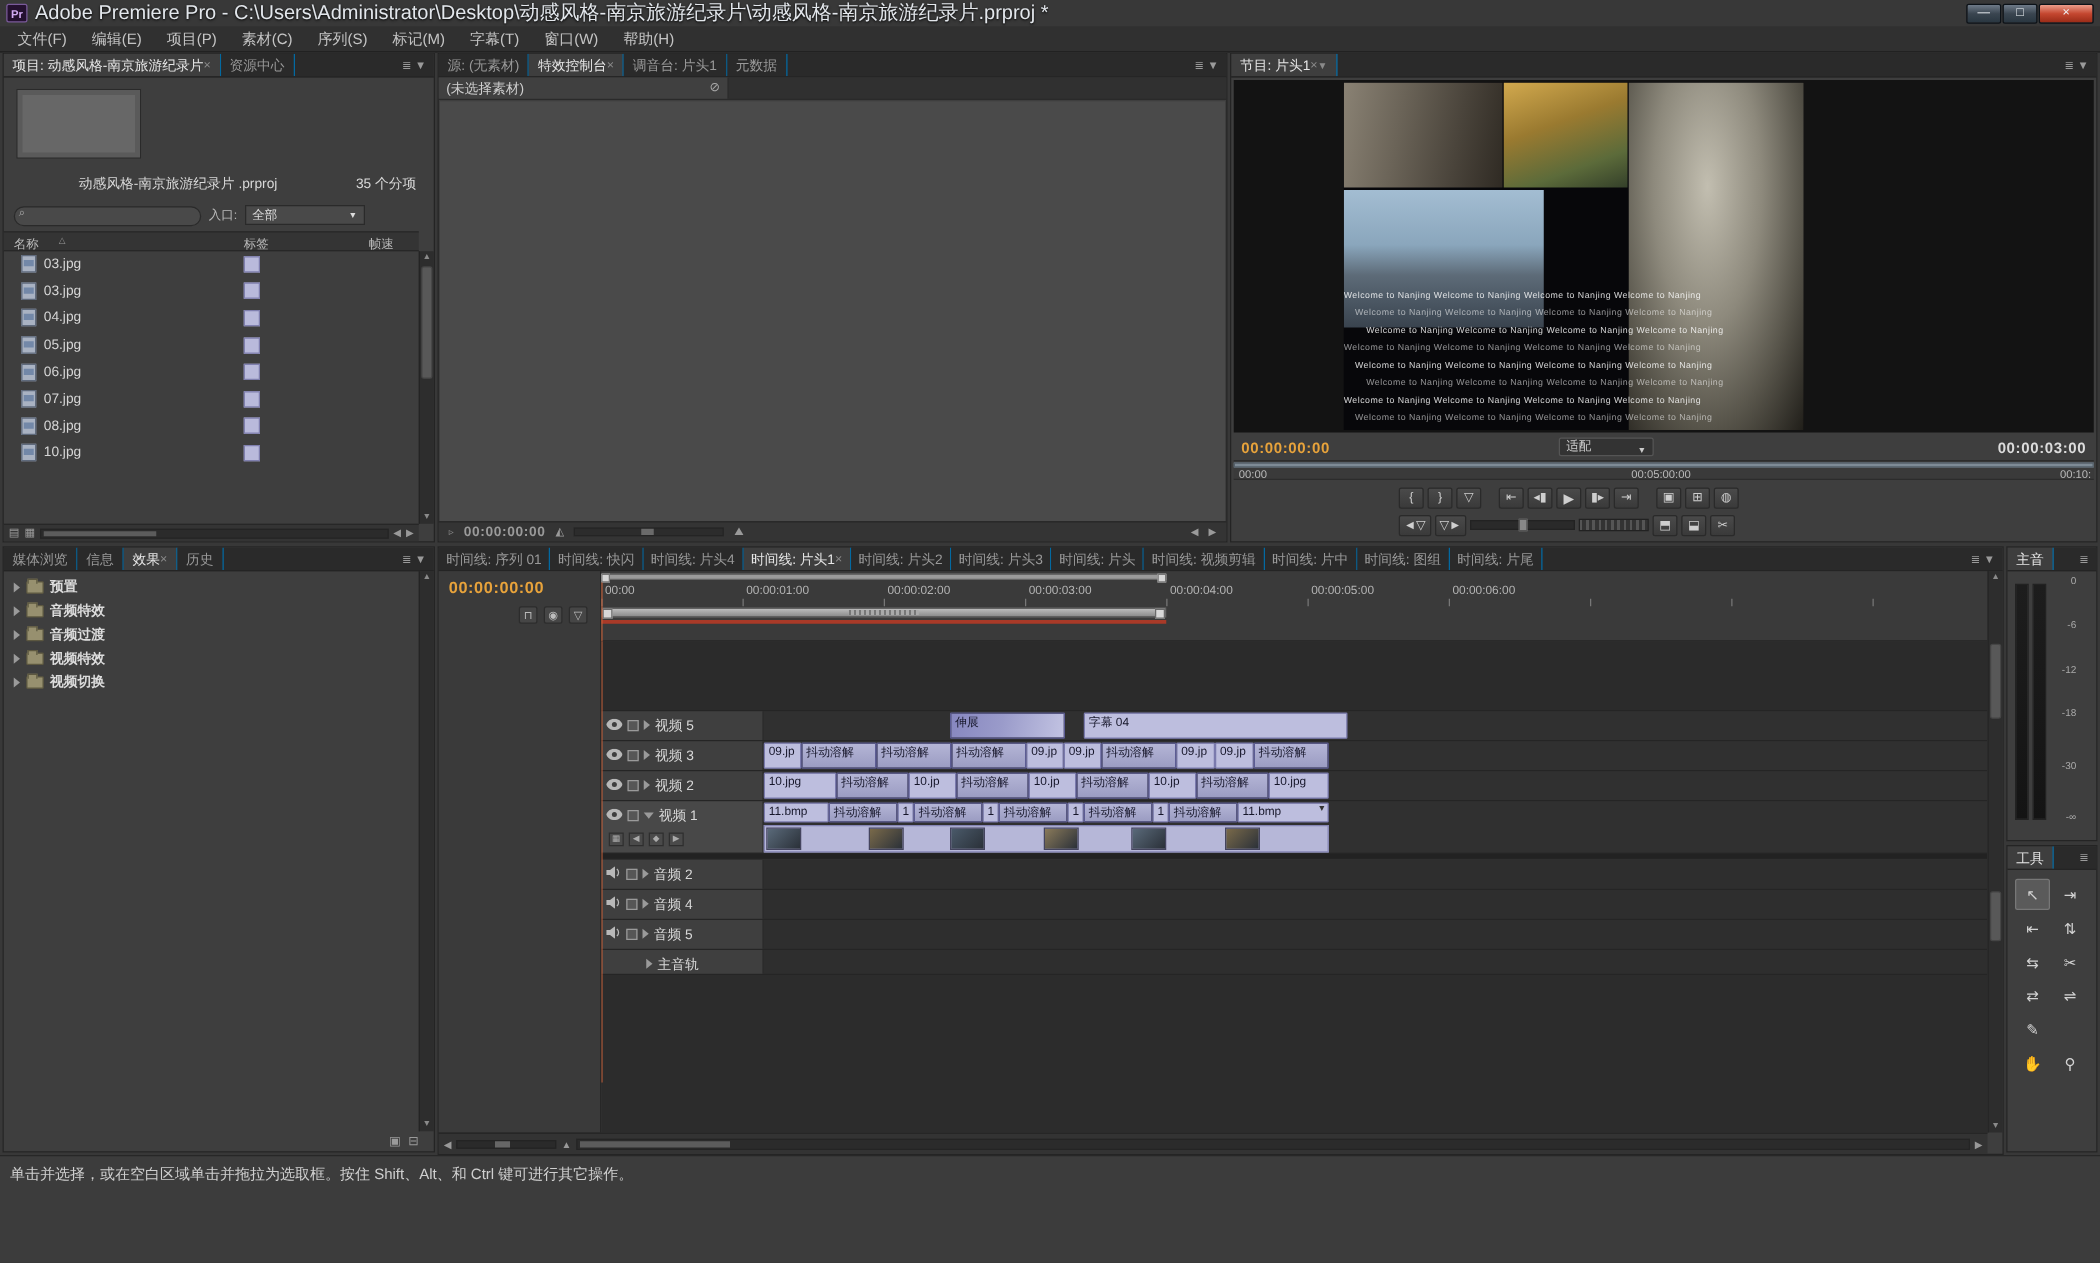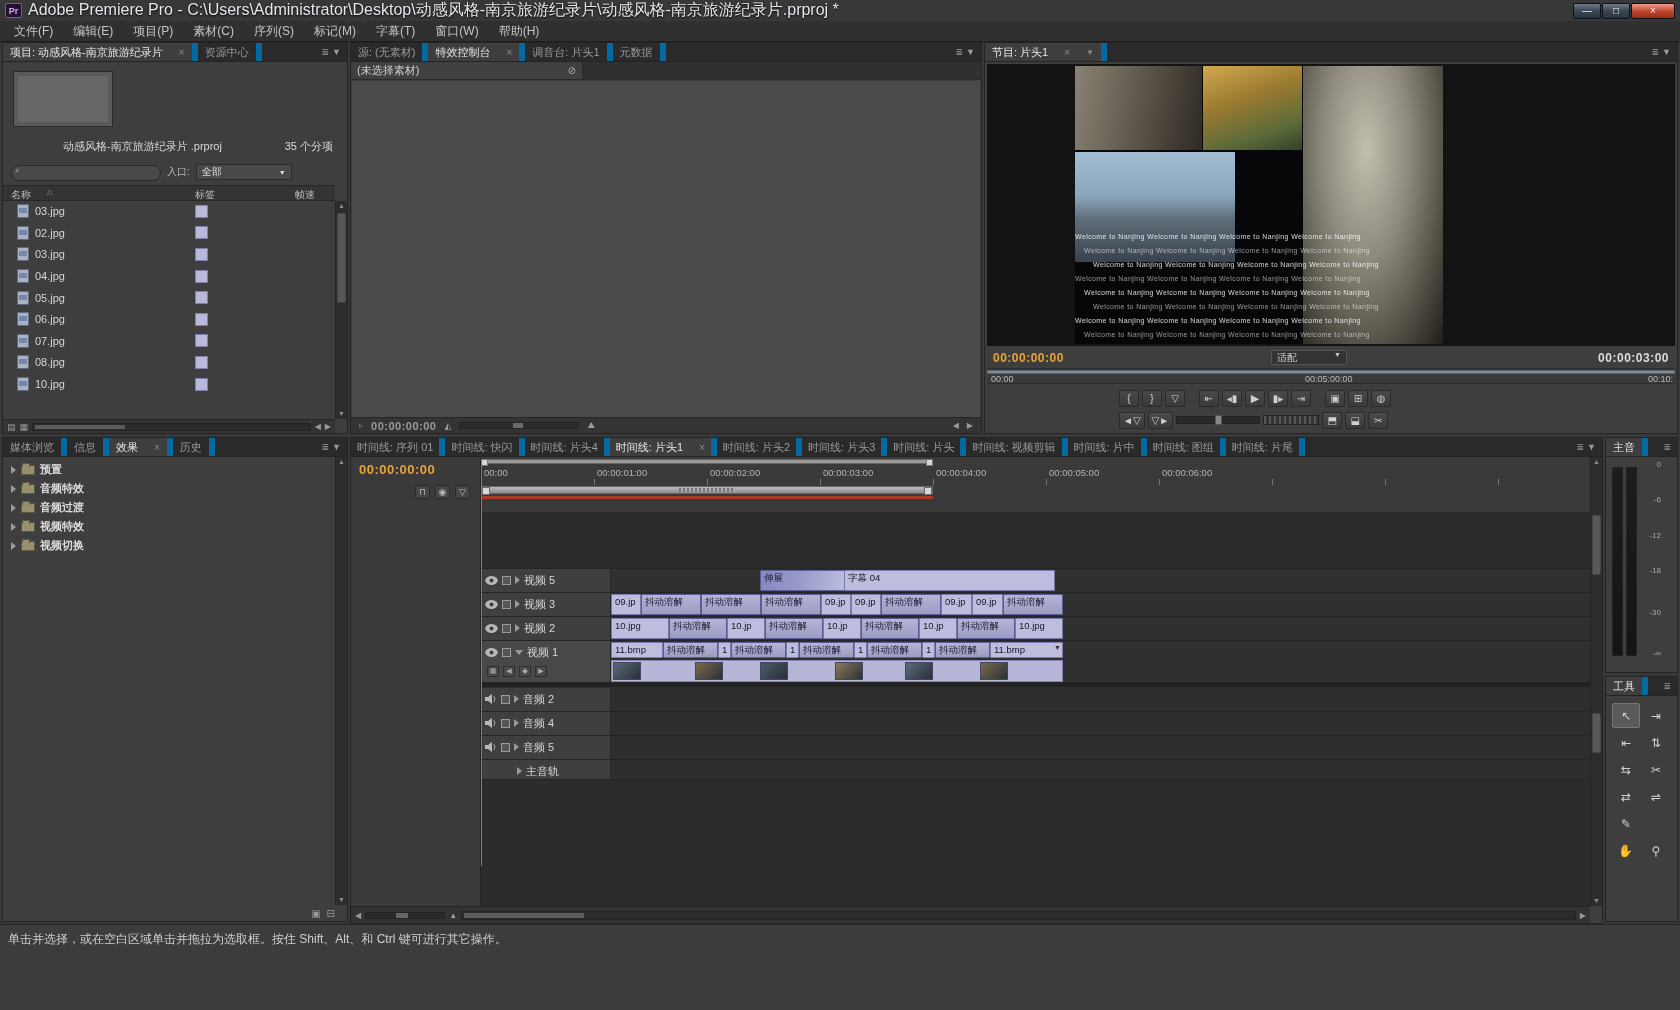--- a/index.html
+++ b/index.html
@@ -16,22 +16,22 @@
   .winbtn{width:28px;height:16px;border:1px solid #0c1218;border-radius:2px;color:#eef2f6;font-size:10px;line-height:14px;
     text-align:center;background:linear-gradient(#6e7a88,#3a4550 50%,#293640);}
   .winbtn.close{width:44px;background:linear-gradient(#ea9c8a,#c44730 50%,#992b17);}
   .menubar{position:absolute;top:21px;left:0;right:0;height:21px;background:#303030;border-bottom:1px solid #1d1d1d;
     display:flex;align-items:center;padding-left:4px;}
   .menu-item{font-size:12px;color:#c4c4c4;padding:2px 10px;white-space:nowrap;}
 
   
   .panel{position:absolute;background:#3e3e3e;border:1px solid #242424;}
   .tabbar{height:19px;background:#2a2a2a;display:flex;align-items:stretch;border-bottom:1px solid #242424;overflow:hidden;}
-  .tab{display:flex;align-items:center;gap:16px;padding:0 7px;font-size:11px;color:#999;background:#2a2a2a;
-    border-right:6px solid #0369a1;white-space:nowrap;}
+  .tab{display:flex;align-items:center;gap:0;padding:0 7px;font-size:11px;color:#999;background:#2a2a2a;
+    border-right:1px solid #0369a1;white-space:nowrap;}
   .tab.active{background:#3e3e3e;color:#e6e6e6;}
   .tab .close{color:#8a8a8a;font-size:10px;}
   .tab .chev{color:#8a8a8a;font-size:8px;}
   .panelmenu{margin-left:auto;display:flex;align-items:center;gap:3px;padding:0 6px;color:#9a9a9a;font-size:9px;flex:0 0 auto;}
 
   
   .vscroll{position:absolute;top:0;bottom:0;right:0;width:12px;background:#2d2d2d;border-left:1px solid #242424;}
   .vthumb{position:absolute;left:1px;right:1px;background:#585858;border:1px solid #454545;border-radius:2px;}
   .sarrow{color:#8a8a8a;font-size:7px;text-align:center;line-height:10px;height:10px;}
 
@@ -87,21 +87,21 @@
   .ph1{left:0;top:0;width:127px;height:84px;background:linear-gradient(100deg,#8a8274 0%,#6b6458 35%,#4a443b 70%,#2f2a23 100%);}
   .ph2{left:128px;top:0;width:99px;height:84px;background:linear-gradient(160deg,#d2a94e 0%,#9a7a30 40%,#5c6b3a 75%,#34402a 100%);}
   .lion{left:228px;top:0;width:140px;height:278px;background:radial-gradient(ellipse at 45% 30%,#c2beb0 0%,#8d897c 40%,#57544a 70%,#201e19 100%);}
   .ph3{left:0;top:86px;width:160px;height:110px;background:linear-gradient(180deg,#a3bdd2 0%,#8aa6bc 40%,#5d6b78 62%,#39434e 100%);}
   .overlaytexts{left:0;top:164px;width:368px;height:114px;}
   .wrow{position:static !important;white-space:nowrap;overflow:hidden;font-size:7px;line-height:14px;color:rgba(255,255,255,.82);letter-spacing:.4px;}
   .wrow:nth-child(even){color:rgba(255,255,255,.55);}
   .prginfo{position:absolute;left:0;right:0;top:305px;height:20px;display:flex;align-items:center;padding:0 8px;}
   .tc-orange{font-size:12px;font-weight:700;color:#e8a33b;letter-spacing:.5px;}
   .fitsel{position:absolute;left:262px;top:2px;width:76px;height:15px;background:#333;border:1px solid #555;border-radius:2px;
-    display:flex;align-items:flex-start;justify-content:space-between;padding:0 5px;font-size:10px;color:#ccc;margin-left:24px;}
+    display:flex;align-items:flex-end;justify-content:space-between;padding:0 5px;font-size:10px;color:#ccc;}
   .tc-white{margin-left:auto;font-size:12px;font-weight:700;color:#dcdcdc;letter-spacing:.5px;}
   .prgruler{position:absolute;left:2px;right:2px;top:325px;height:16px;background:#3a3a3a;border-top:1px solid #2c2c2c;border-bottom:1px solid #2c2c2c;}
   .prgruler .vbar{position:absolute;left:0;top:1px;height:4px;width:100%;background:#7e8b96;border:1px solid #55606a;}
   .prgruler .lbl{position:absolute;top:5px;font-size:9px;color:#b8b8b8;}
   .transport{position:absolute;left:0;right:0;display:flex;align-items:center;gap:3px;padding:0 6px 0 134px;height:22px;}
   .tbtn{min-width:20px;height:17px;display:flex;align-items:center;justify-content:center;font-size:10px;color:#cfcfcf;
     background:linear-gradient(#4a4a4a,#3a3a3a);border:1px solid #2a2a2a;border-radius:2px;padding:0 3px;}
   .tbtn.play{font-size:11px;}
   .shuttle{width:84px;height:8px;background:#2a2a2a;border:1px solid #222;position:relative;}
   .shuttle .th{position:absolute;left:38px;top:-2px;width:7px;height:10px;background:#888;border:1px solid #555;}
@@ -236,25 +236,20 @@
     <span style="left:292px;">帧速</span>
   </div>
   <div class="plist" id="projectList">
       <div class="prow">
         <span class="fileico"></span>
         <span class="nm">03.jpg</span>
         <span class="labelchip"></span>
       </div>
       <div class="prow">
         <span class="fileico"></span>
-        <span class="nm">02.jpg</span>
-        <span class="labelchip"></span>
-      </div>
-      <div class="prow">
-        <span class="fileico"></span>
         <span class="nm">03.jpg</span>
         <span class="labelchip"></span>
       </div>
       <div class="prow">
         <span class="fileico"></span>
         <span class="nm">04.jpg</span>
         <span class="labelchip"></span>
       </div>
       <div class="prow">
         <span class="fileico"></span>
@@ -556,21 +551,21 @@
                         <path d="M6.5 0C3.4 0 .9 1.9 0 4.5 .9 7.1 3.4 9 6.5 9s5.6-1.9 6.5-4.5C12.1 1.9 9.6 0 6.5 0z" fill="#b8b8b8"></path>
                         <circle cx="6.5" cy="4.5" r="2" fill="#3f3f3f"></circle>
                       </svg></span></span>
                   <span class="boxico"></span>
                   <span class="twirl"></span>
                   <span class="tname">视频 5</span>
                 </div>
               </div>
               <div class="lane v">
                 <div class="clip trans dark" style="left: 149px; width: 92px;"><span>伸展</span></div>
-                <div class="clip " style="left: 233px; width: 211px;"><span>字幕 04</span></div>
+                <div class="clip " style="left: 256px; width: 211px;"><span>字幕 04</span></div>
               </div>
             </div>
             <div class="trow" style="height: 24px;">
               <div class="thead">
                 <div class="hrow">
                   <span><span><svg width="13" height="9" viewBox="0 0 13 9">
                         <path d="M6.5 0C3.4 0 .9 1.9 0 4.5 .9 7.1 3.4 9 6.5 9s5.6-1.9 6.5-4.5C12.1 1.9 9.6 0 6.5 0z" fill="#b8b8b8"></path>
                         <circle cx="6.5" cy="4.5" r="2" fill="#3f3f3f"></circle>
                       </svg></span></span>
                   <span class="boxico"></span>

